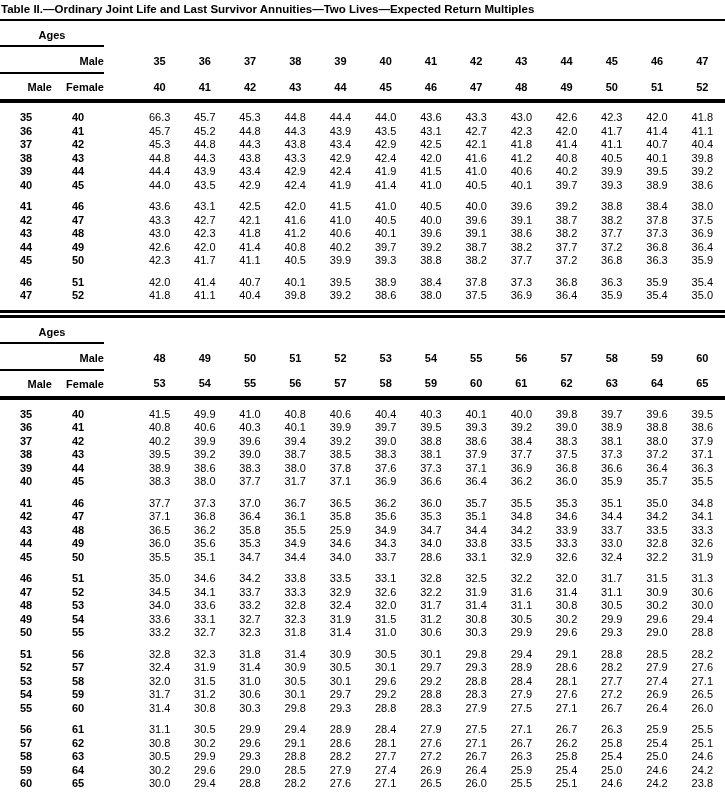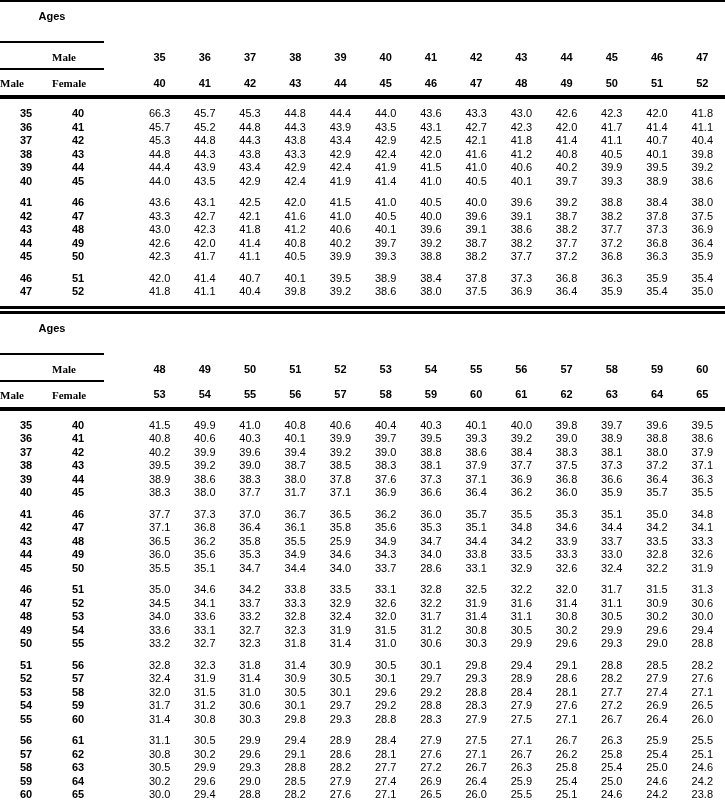--- a/index.html
+++ b/index.html
@@ -40,30 +40,29 @@
   }
   col.c-male   { width: 52px; }
   col.c-female { width: 52px; }
   col.c-gap    { width: 33px; }
   
 
   tr.ages-row td.ages-cell {
     font-weight: bold;
     text-align: center;
     padding-top: 8px;
-    padding-bottom: 19px;
+    padding-bottom: 4px;
     border-bottom: 2px solid #000;
   }
   tr.male-row td { padding-top: 8px; padding-bottom: 5px; }
   tr.male-row td.ul { border-bottom: 2px solid #000; }
   tr.female-row td { padding-top: 7px; padding-bottom: 6px; border-bottom: 4px solid #000; }
   td.lbl {
     font-weight: bold;
-    text-align: left;
-    font-family: Liberation Serif, serif;
+    text-align: right;
   }
   td.hdr {
     font-weight: bold;
     text-align: center;
   }
   tr.spacer td { height: 8px; }
   tr.data-row td {
     height: 13.5px;
     line-height: 13.5px;
   }
@@ -80,20 +79,21 @@
     height: 2px;
     margin-top: 7px;
     border-top: 3px solid #000;
     border-bottom: 3px solid #000;
   }
 </style>
 </head>
 <body>
 
 <div id="page">
+  <div class="doc-title">Table II.—Ordinary Joint Life and Last Survivor Annuities—Two Lives—Expected Return Multiples</div>
   <div class="title-rule"></div>
 
   <table class="multiples-table">
     <colgroup>
       <col class="c-male">
         <col class="c-female">
         <col class="c-gap">
       <col>
         <col>
         <col>

